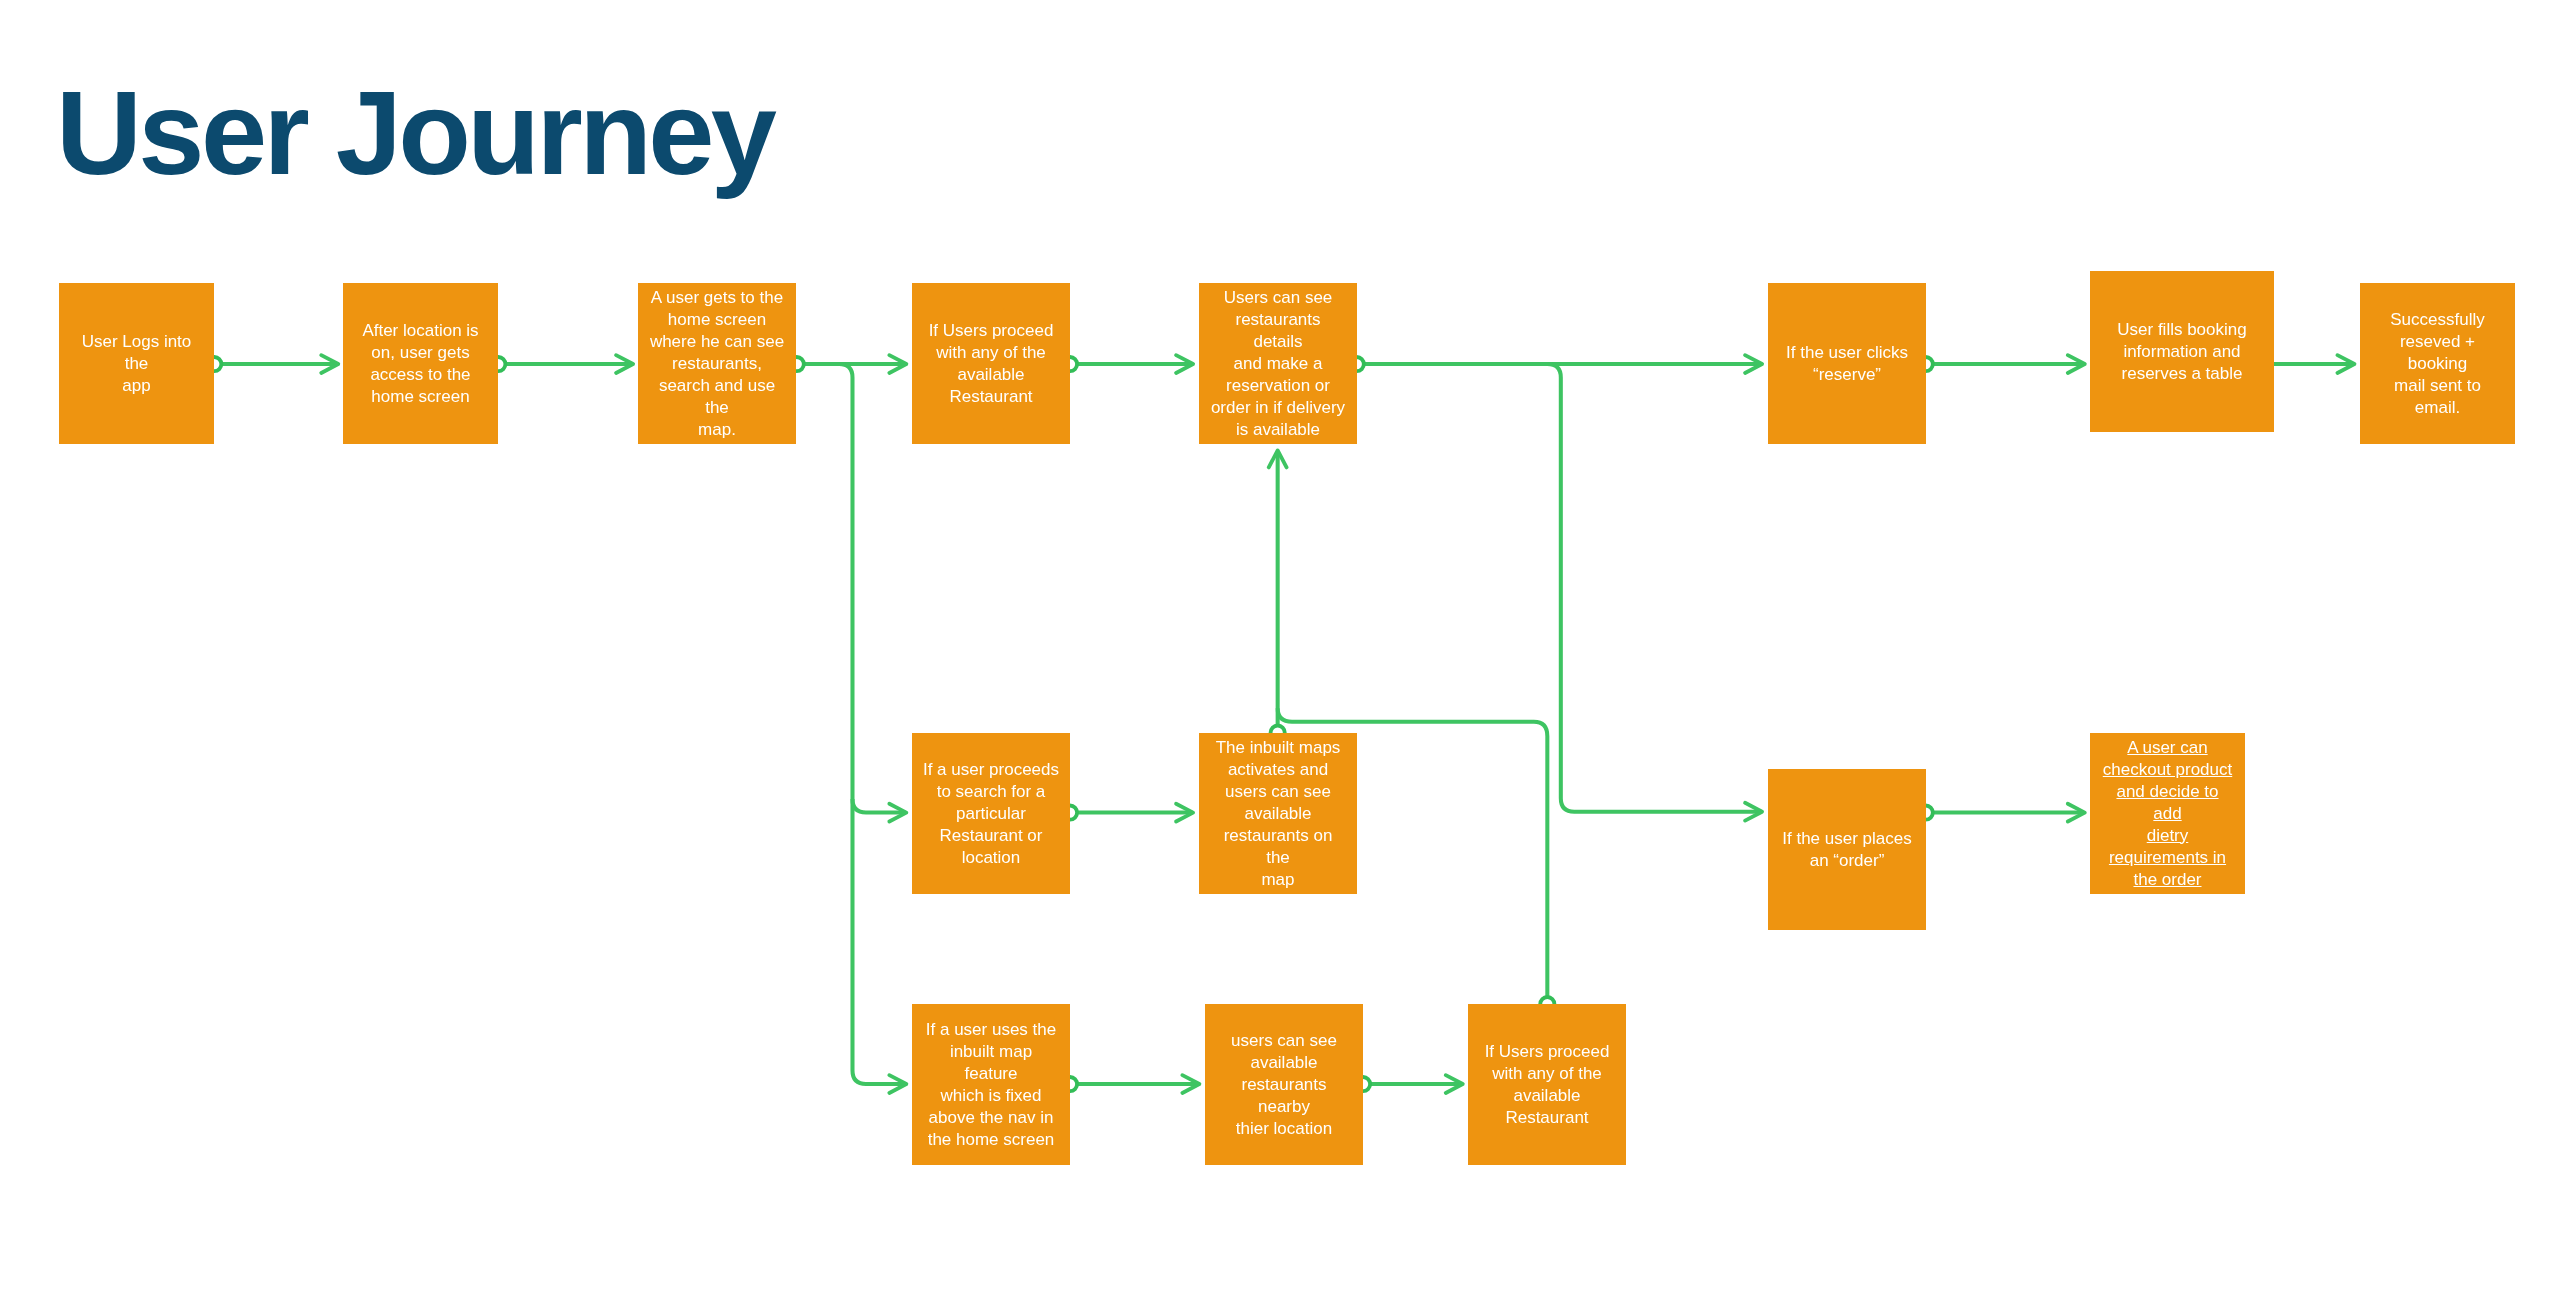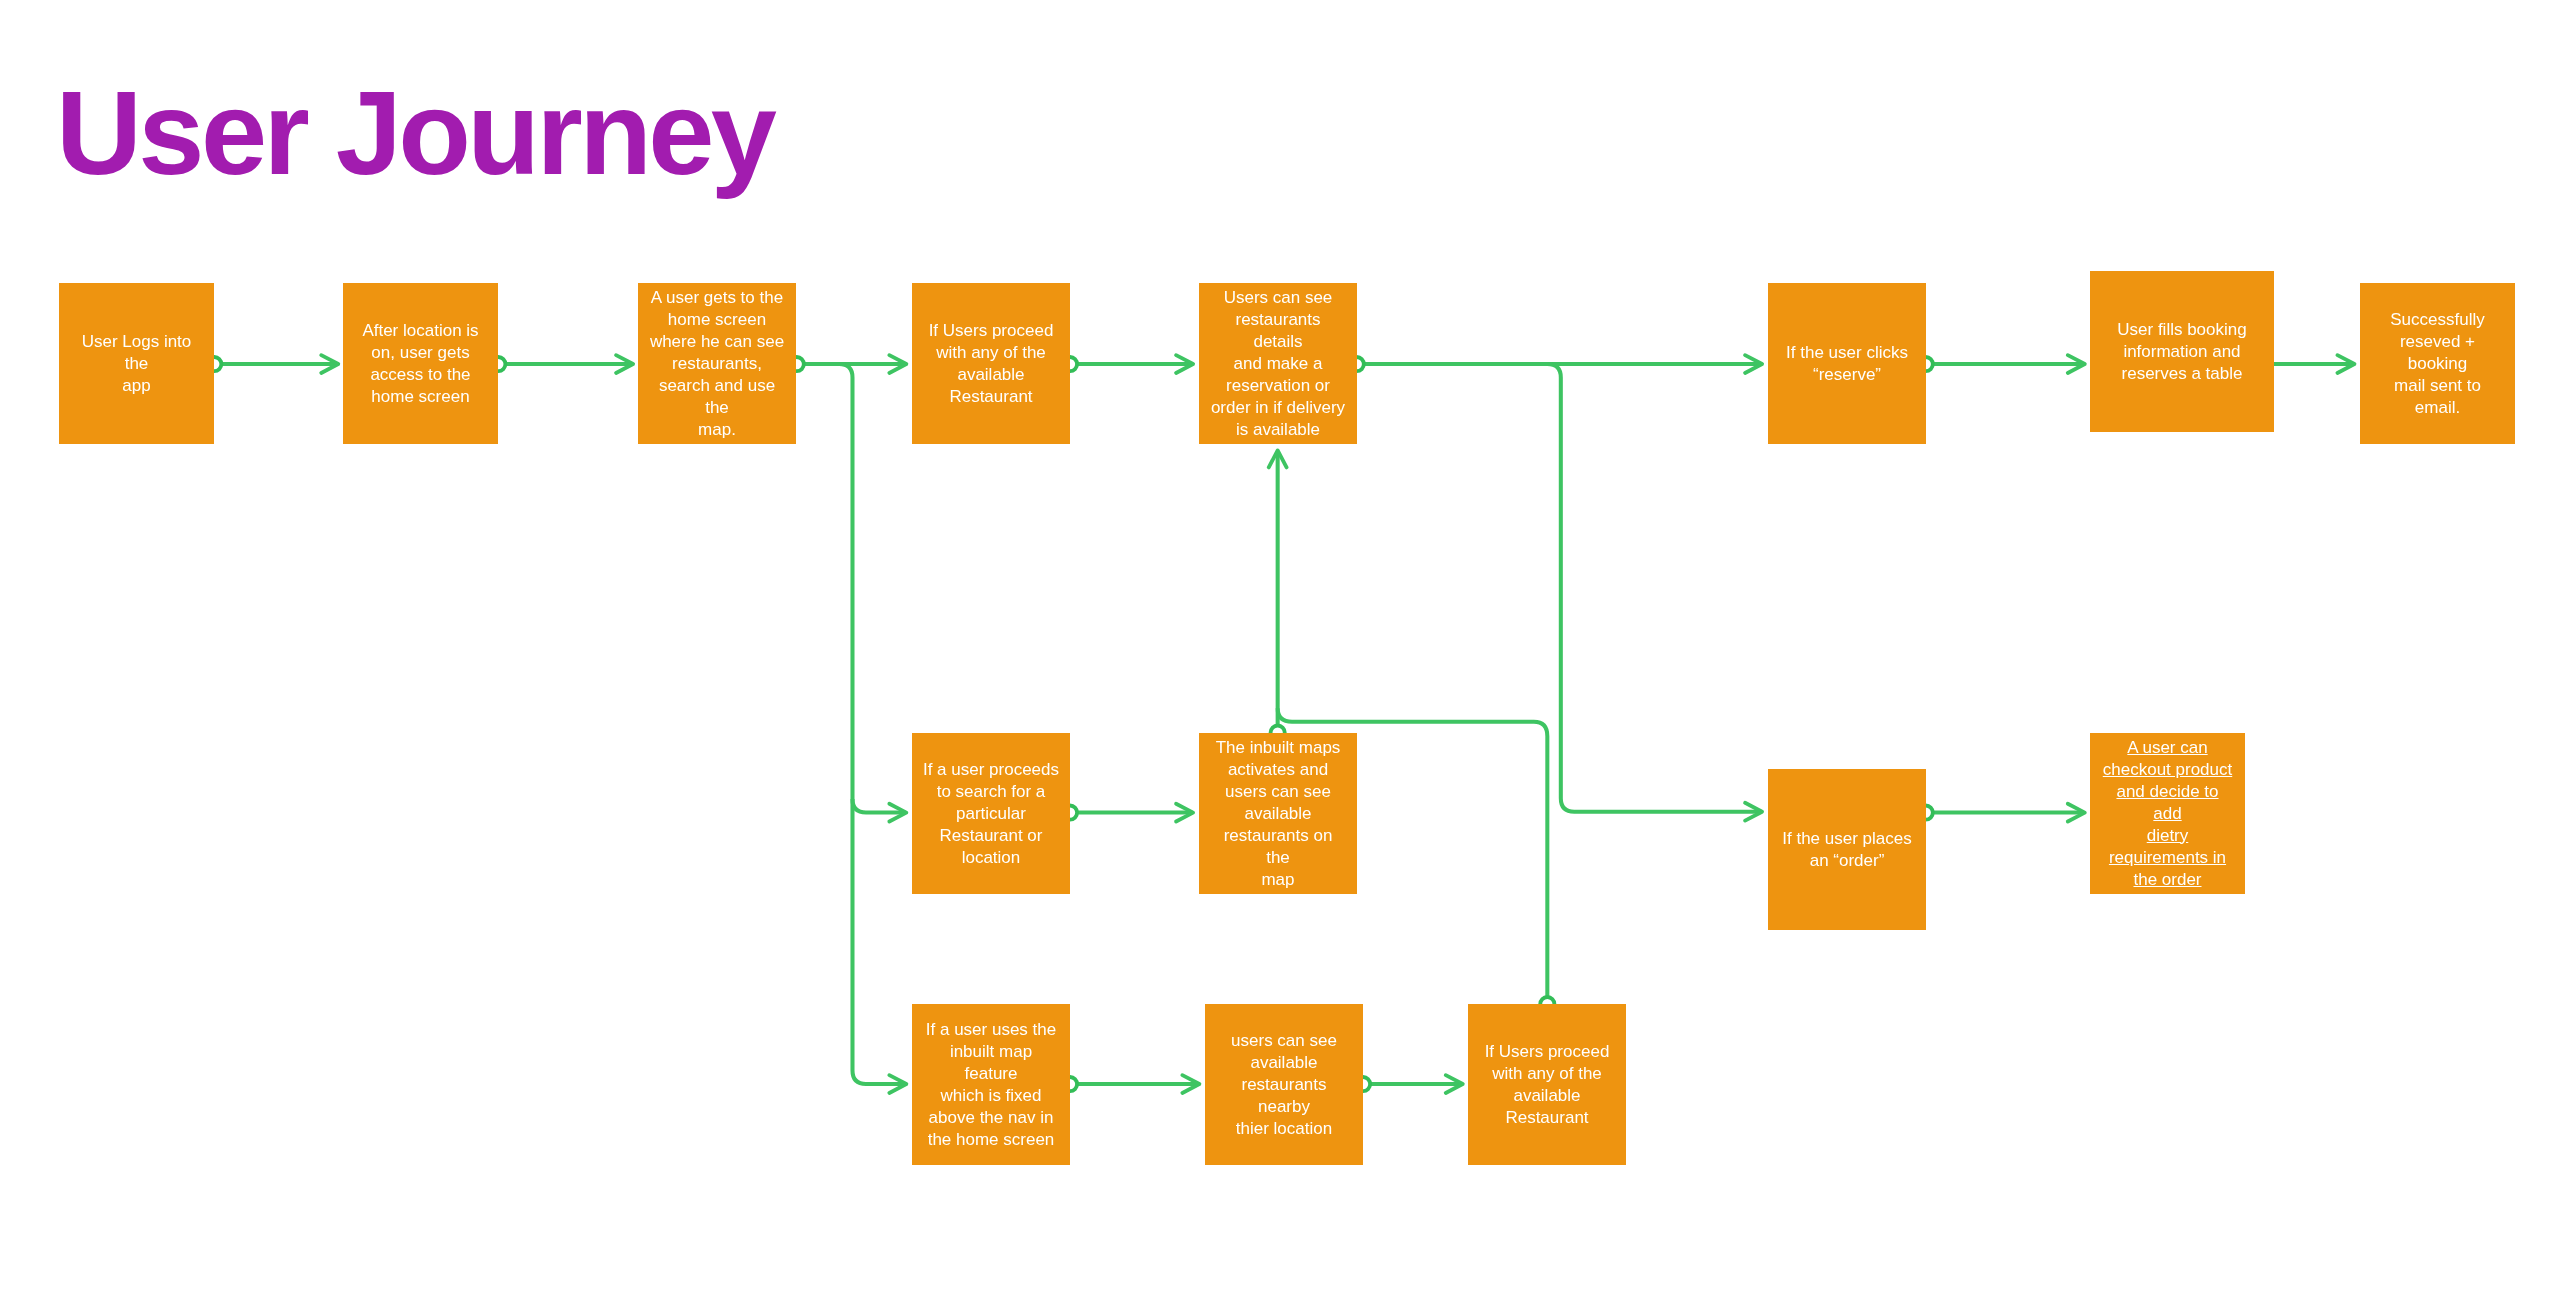--- a/index.html
+++ b/index.html
@@ -12,21 +12,21 @@
   .canvas {
     position: relative;
     width: 2576px; height: 1289px;
   }
   .page-title {
     position: absolute;
     left: 56px; top: 65px;
     font-size: 119px;
     font-weight: 700;
     letter-spacing: -3.6px;
-    color: #a21caf;
+    color: #0c4a6e;
     line-height: 1.15;
     white-space: nowrap;
   }
   .edges-layer {
     position: absolute;
     left: 0; top: 0;
     pointer-events: none;
   }
   .edge {
     fill: none;

